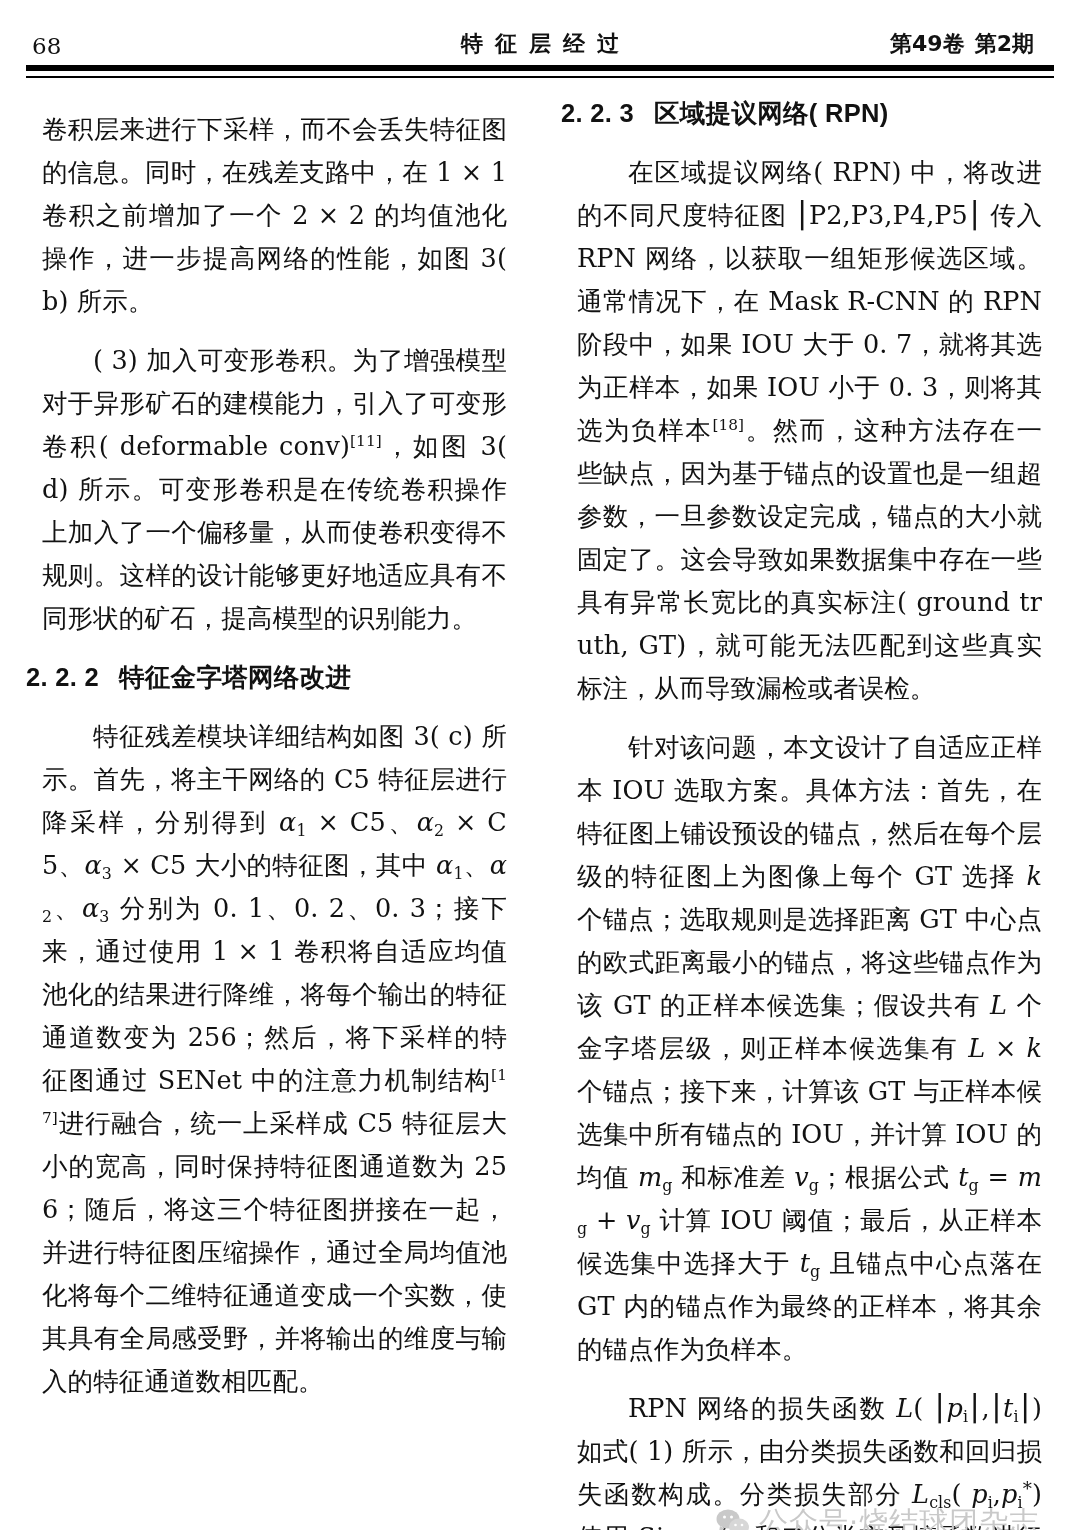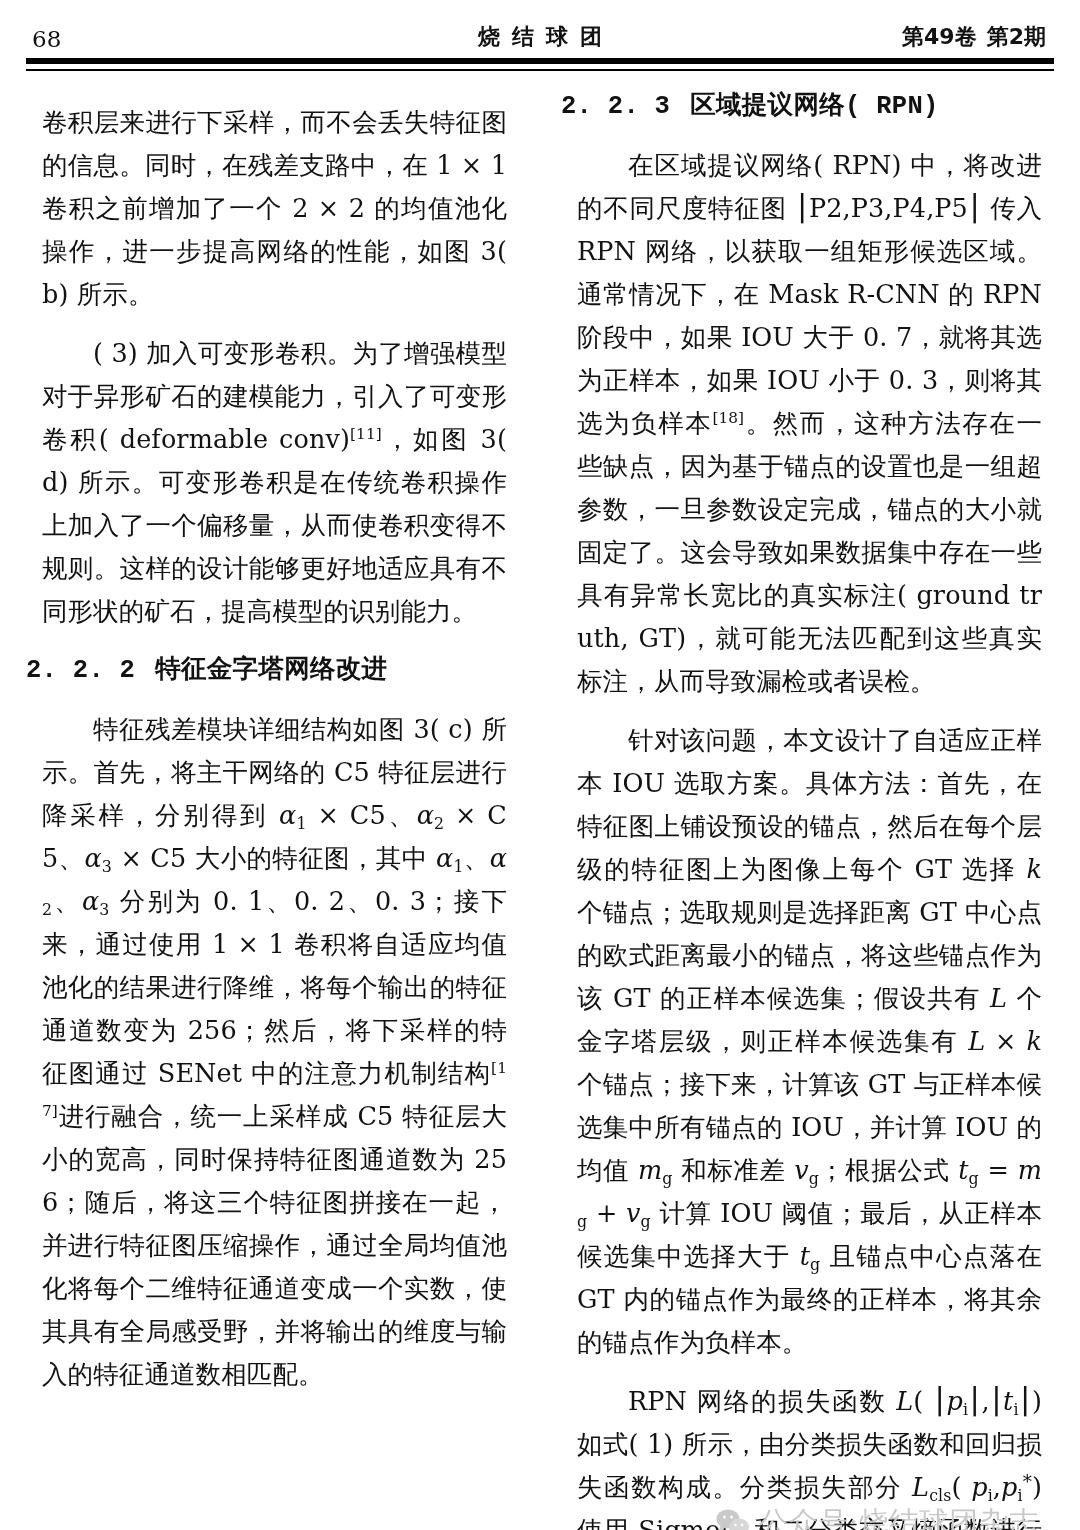--- a/index.html
+++ b/index.html
@@ -13,21 +13,21 @@
     position: relative;
     font-family: "DejaVu Serif", "Liberation Serif", serif;
     color: #121212;
     overflow: hidden;
   }
   .page {
     position: relative;
     width: 1080px;
     height: 1452px;
     box-sizing: border-box;
-    padding: 8px 26px;
+    padding: 15px 26px;
   }
 
   
   .runhead {
     position: relative;
     height: 46px;
     display: flex;
     align-items: flex-end;
     font-size: 21px;
     letter-spacing: 0;
@@ -45,21 +45,21 @@
     bottom: 2px;
     text-align: center;
     font-size: 22px;
     letter-spacing: 12px;
     text-indent: 12px;
     font-family: "DejaVu Sans", "Liberation Sans", sans-serif;
     font-weight: 600;
   }
   .runhead-issue {
     position: absolute;
-    right: 8px;
+    right: 20px;
     bottom: 2px;
     font-size: 22px;
     font-family: "DejaVu Sans", "Liberation Sans", sans-serif;
     font-weight: 600;
     white-space: nowrap;
   }
   .runhead-issue .gap { display:inline-block; width: 10px; }
 
   .rule-thick {
     height: 6px;
@@ -91,21 +91,21 @@
     text-justify: inter-ideograph;
     letter-spacing: 0.1px;
     word-break: break-all;
   }
   p.indent { text-indent: 2em; }
 
   h4.head {
     margin: 0;
     font-size: 25.5px;
     line-height: 43px;
-    font-family: Liberation Mono, monospace;
+    font-family: Liberation Sans, sans-serif;
     font-weight: 600;
     letter-spacing: 0.3px;
   }
   h4.head .num { font-weight: 600; margin-right: 20px; }
   h4.head .ttl { font-weight: 600; }
 
   
   .mi { font-style: italic; font-family: "DejaVu Serif","Liberation Serif",serif; }
   sub { font-size: 0.62em; line-height: 0; vertical-align: -0.32em; }
   sup.ref { font-size: 0.6em; line-height: 0; vertical-align: 0.62em; }
@@ -129,21 +129,21 @@
   }
   .wm-logo { width: 34px; height: 30px; flex: 0 0 34px; }
 </style>
 </head>
 <body>
 
 <div class="page">
 
   <div class="runhead">
     <span class="runhead-folio">68</span>
-    <span class="runhead-title">烧结球团</span>
+    <span class="runhead-title">特征层经过</span>
     <span class="runhead-issue">
       <span>第49卷</span><span class="gap"></span><span>第2期</span>
     </span>
   </div>
   <div class="rule-thick"></div>
   <div class="rule-thin"></div>
 
   <div class="columns">
 
     <div class="col">

